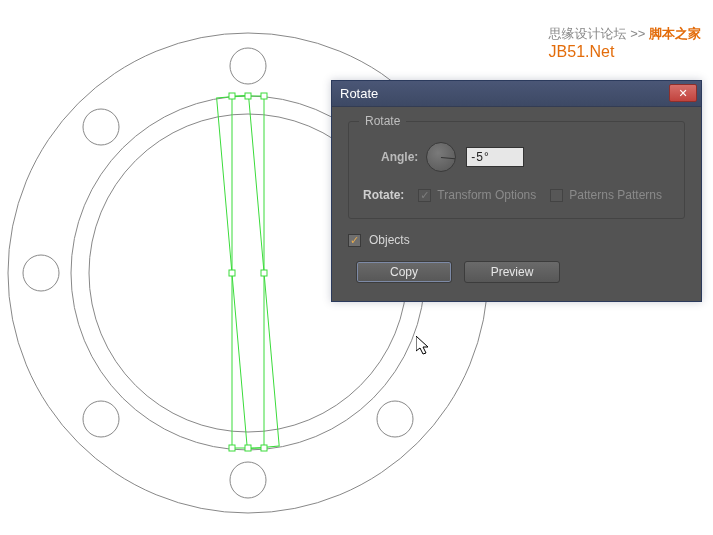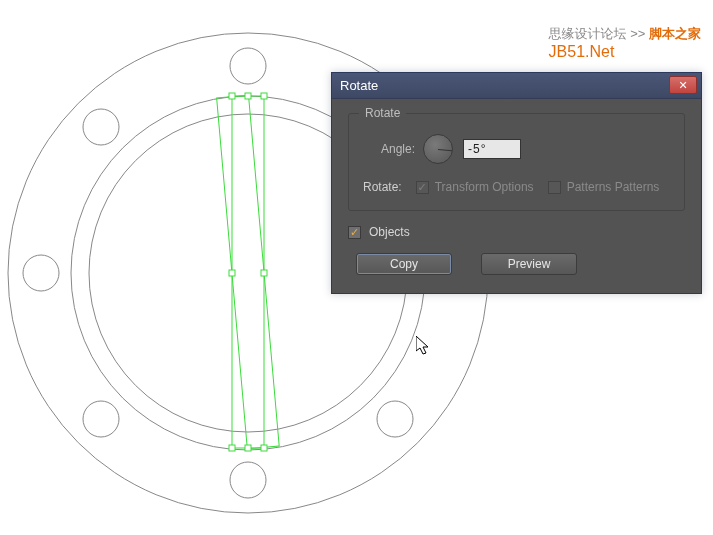--- a/index.html
+++ b/index.html
@@ -31,21 +31,21 @@
     left: 0;
     top: 0;
     width: 530px;
     height: 535px;
   }
 
   
   .dialog {
     position: absolute;
     left: 331px;
-    top: 72px;
+    top: 80px;
     width: 371px;
     border: 1px solid #2b3a5c;
     box-shadow: 0 0 8px rgba(50,60,90,.25);
     background: #7dd3fc;
     color: #b9b9b9;
   }
   .title-bar {
     height: 26px;
     background: linear-gradient(#4a5676,#3d4964);
     border-bottom: 1px solid #333c53;
@@ -83,21 +83,21 @@
     position: absolute;
     top: -8px;
     left: 10px;
     background: #535353;
     padding: 0 6px;
     color: #bfbfbf;
     font-size: 12px;
   }
   .row { display: flex; align-items: center; }
   .angle-row { margin-bottom: 16px; }
-  .label { color: #bbbbbb; margin-right: 8px; }
+  .label { color: #bbbbbb; margin-right: 8px; font-weight: bold; }
   .angle-dial {
     width: 30px; height: 30px; border-radius: 50%;
     background: radial-gradient(circle at 40% 35%, #7a7a7a, #555);
     border: 1px solid #3a3a3a;
     position: relative;
     margin-right: 10px;
   }
   .angle-dial::after {
     content: '';
     position: absolute;
@@ -134,21 +134,21 @@
   }
   .check.disabled { opacity: .6; }
   .check.on::before { content: '✓'; }
   .opt-text { margin-right: 4px; }
   .preview-row { margin-bottom: 14px; }
   .preview-row .check {
     background: #6f6f6f;
     color: #e7ac4f;
     margin-left: 0; margin-right: 8px;
   }
-  .button-row { display: flex; gap: 29px; justify-content: flex-start; margin-left: 8px;}
+  .button-row { display: flex; gap: 12px; justify-content: flex-start; margin-left: 8px;}
   .btn {
     flex: 0 0 auto;
     width: 96px;
     height: 22px;
     background: linear-gradient(#6a6a6a,#575757);
     border: 1px solid #3c3c3c;
     border-radius: 3px;
     color: #e6e6e6;
     font-size: 12px;
     display: flex;

